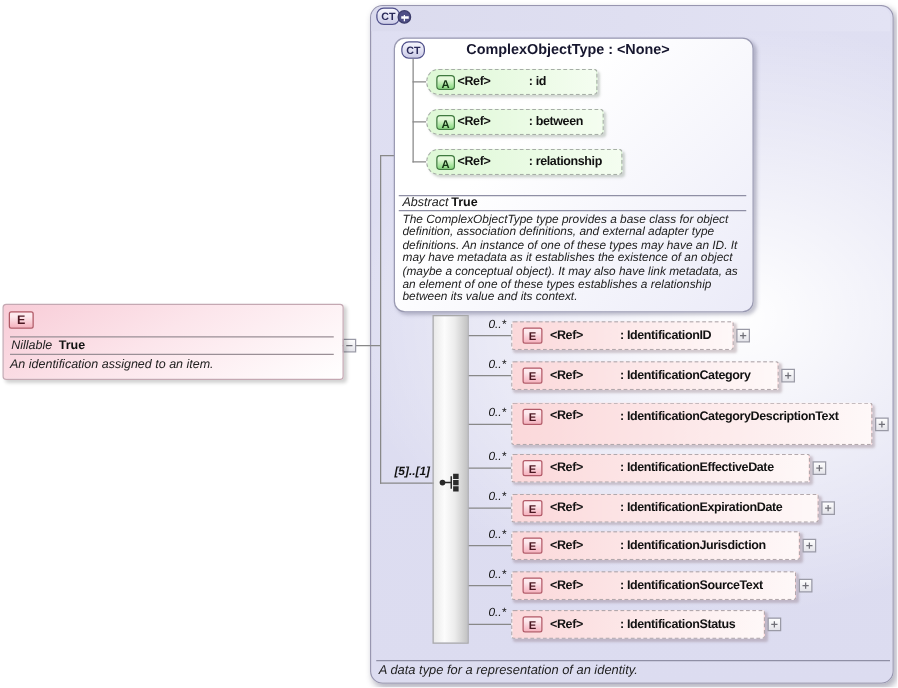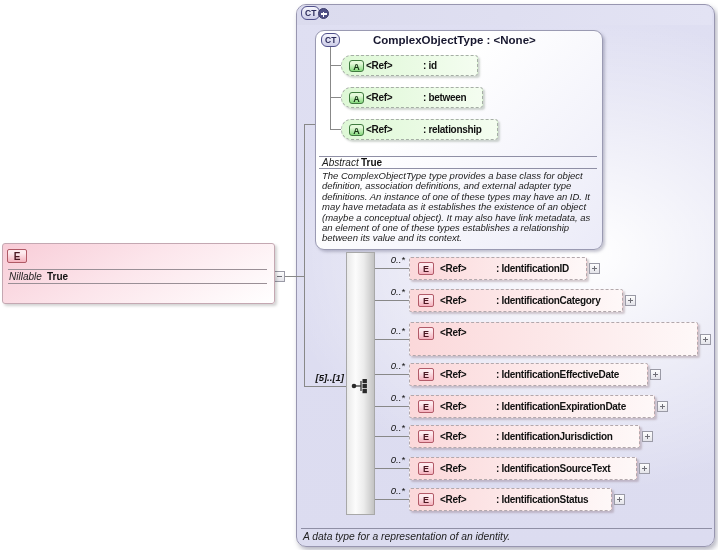--- a/index.html
+++ b/index.html
@@ -180,20 +180,21 @@
     <span class="ref">&lt;Ref&gt;</span>
     <span class="ename">: IdentificationCategory</span>
   </div>
   <span class="handle plus" style="left:625px;top:295px;"></span>
 
   <div class="branch" style="top:339px;"></div>
   <div class="occurs" style="top:325px;">0..*</div>
   <div class="elem-box tall" style="top:322px;width:289px;height:34px;">
     <span class="e-icon">E</span>
     <span class="ref">&lt;Ref&gt;</span>
+    <span class="ename wrap">: IdentificationCategoryDescriptionText</span>
   </div>
   <span class="handle plus" style="left:700px;top:334px;"></span>
 
   <div class="branch" style="top:374px;"></div>
   <div class="occurs" style="top:360px;">0..*</div>
   <div class="elem-box" style="top:363px;width:239px;height:23px;">
     <span class="e-icon">E</span>
     <span class="ref">&lt;Ref&gt;</span>
     <span class="ename">: IdentificationEffectiveDate</span>
   </div>
@@ -237,14 +238,15 @@
 
   <div class="footer-hr"></div>
   <div class="footer-text">A data type for a representation of an identity.</div>
 
   <div class="left-box"></div>
   <span class="lb-icon">E</span>
   <div class="lb-hr" style="top:269px;"></div>
   <div class="lb-prop-label">Nillable</div>
   <div class="lb-prop-value">True</div>
   <div class="lb-hr" style="top:283px;"></div>
+  <div class="lb-desc">An identification assigned to an item.</div>
 
 </div>
 
 </body></html>

